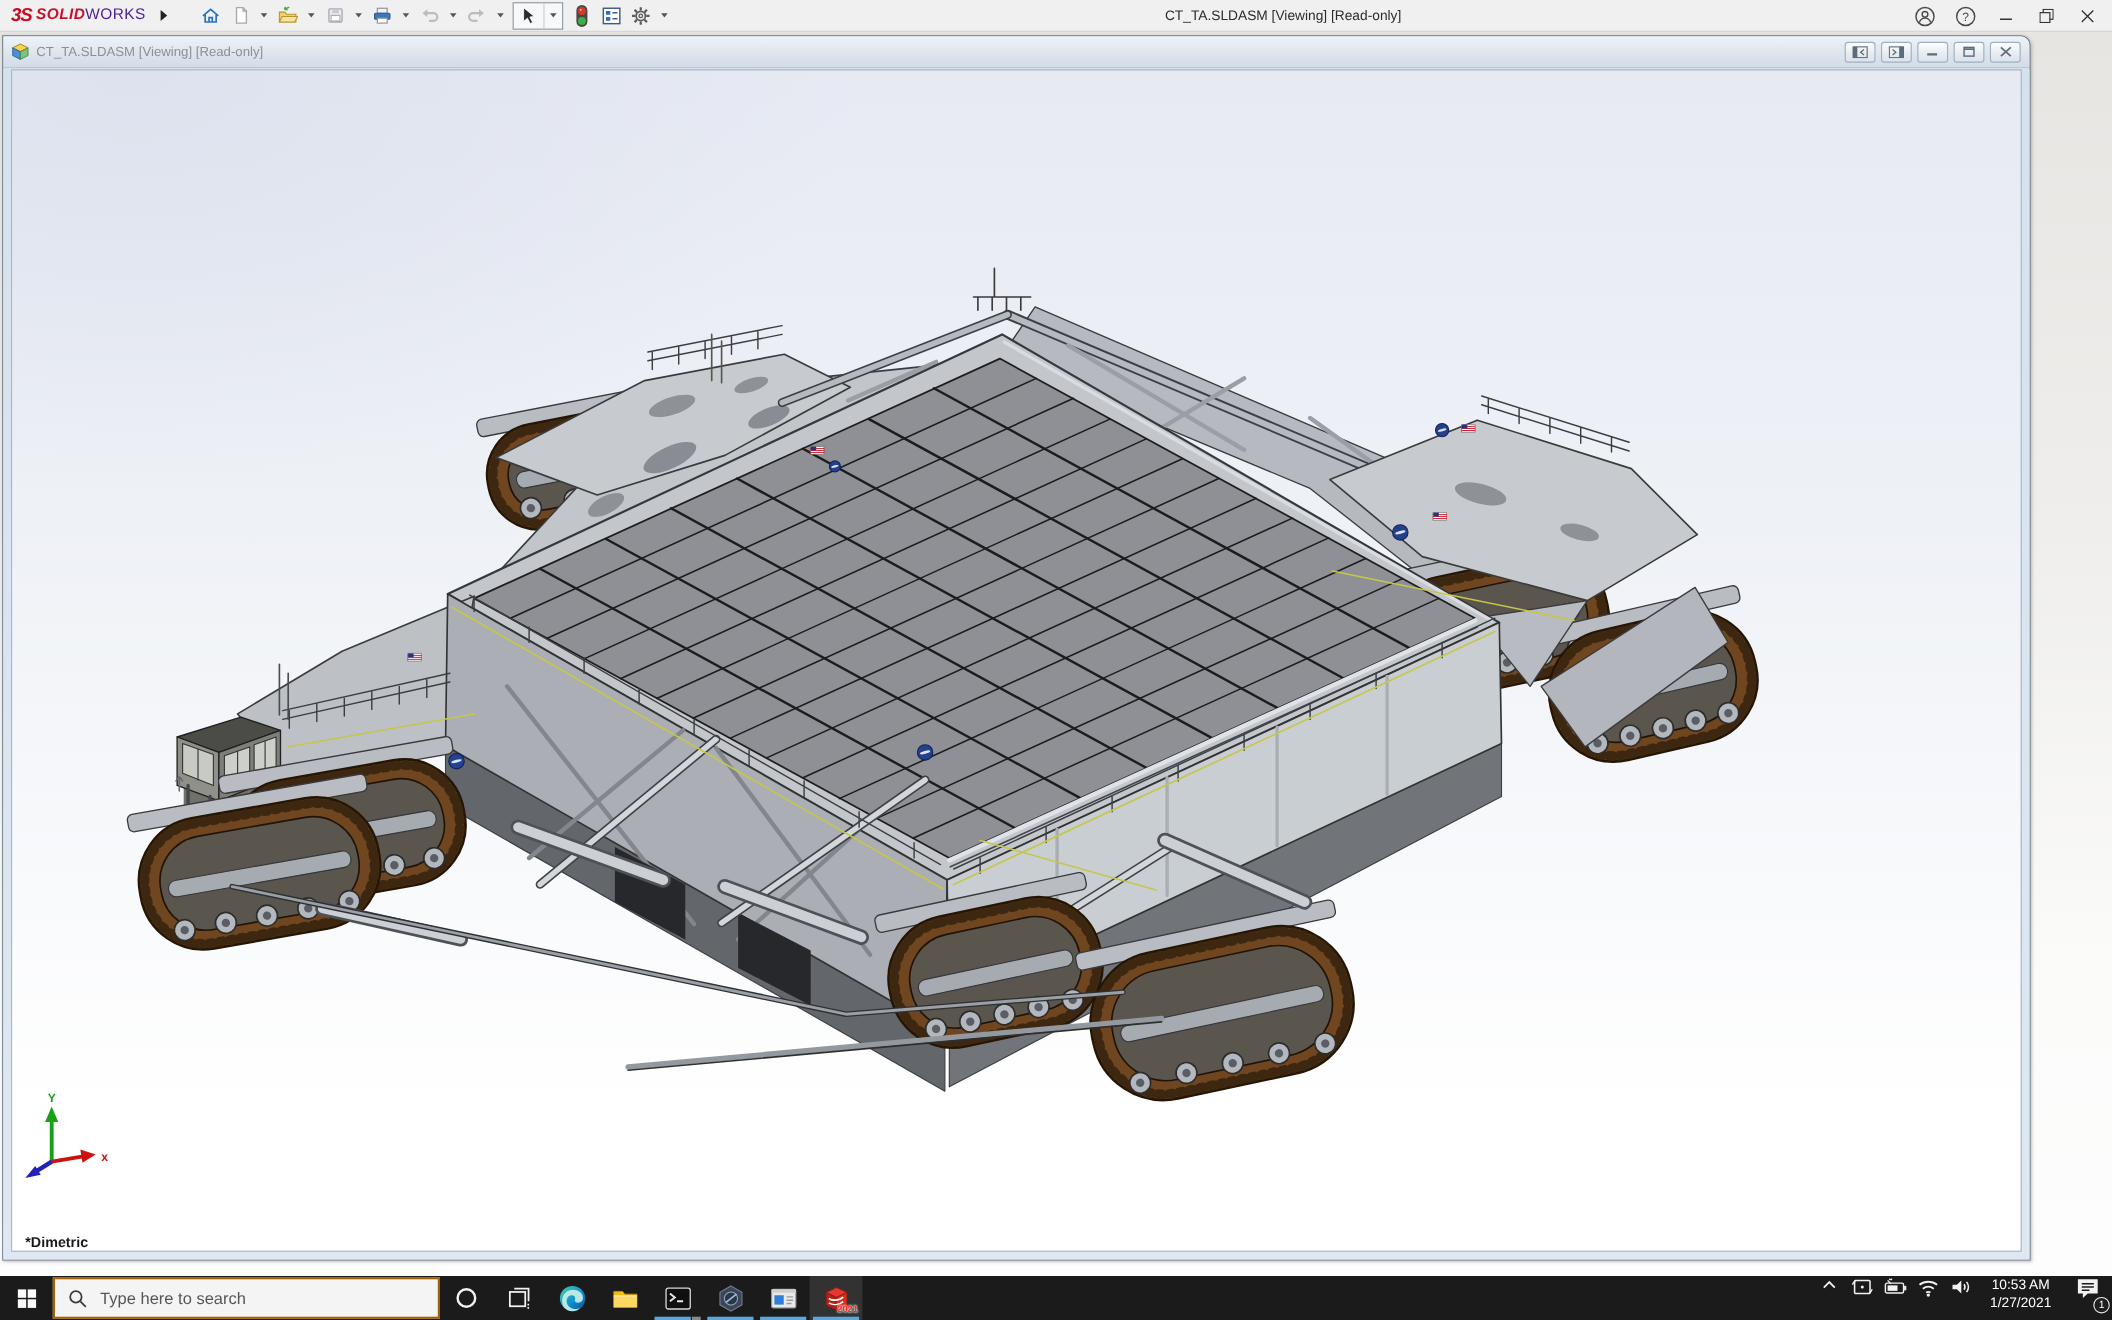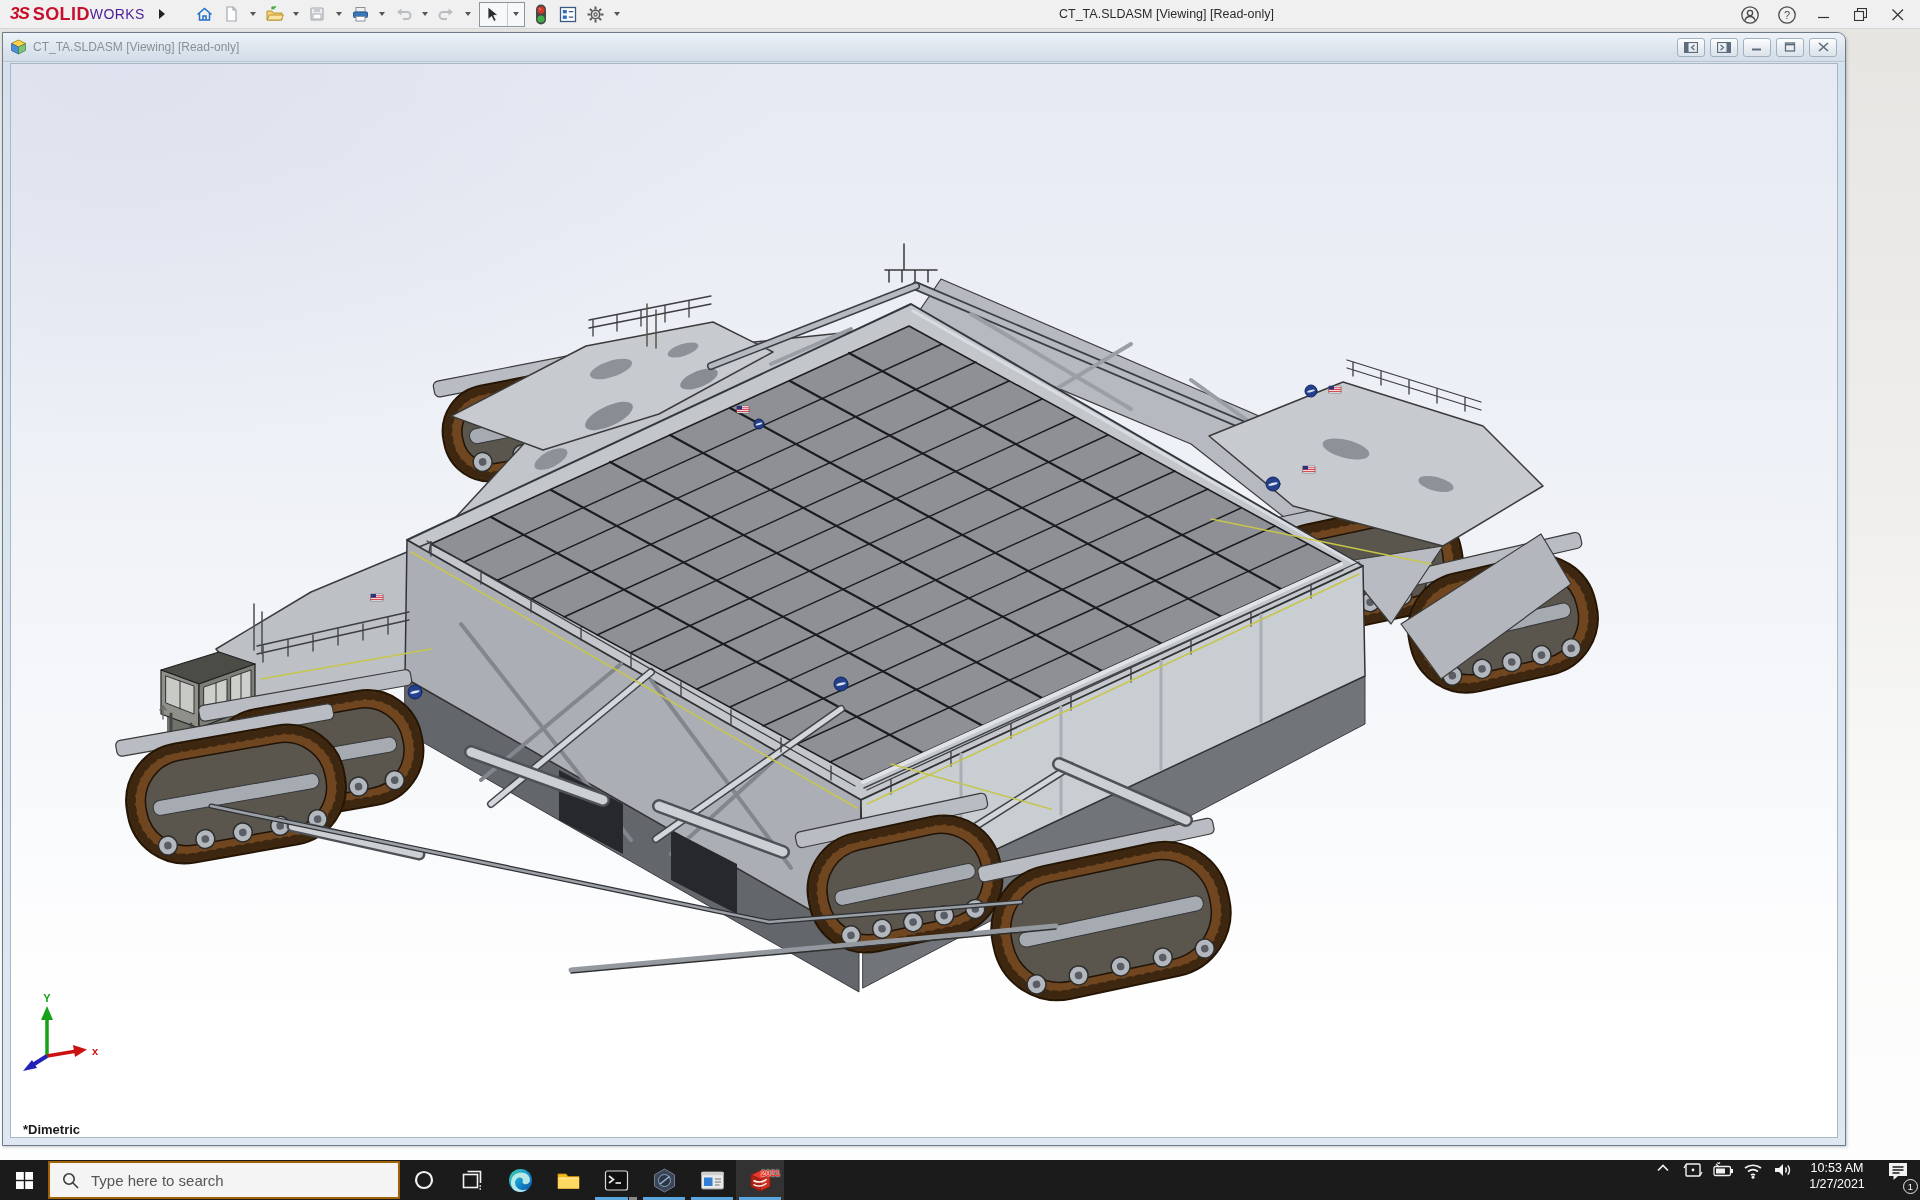--- a/index.html
+++ b/index.html
@@ -8,23 +8,23 @@
     width:1920px; height:1200px; overflow:hidden;
     font-family:"Liberation Sans", sans-serif;
     background:#fff; position:relative;
   }
   
   .titlebar {
     position:absolute; top:0; left:0; width:1920px; height:29px;
     background:#f0f0f0; border-bottom:1px solid #d2d5d9;
     display:flex; align-items:center; z-index:50;
   }
-  .logo { display:flex; align-items:center; margin-left:10px; white-space:nowrap; }
+  .logo { display:flex; align-items:flex-start; margin-left:10px; white-space:nowrap; }
   .logo .mark { color:#ca0b22; font-weight:bold; font-style:italic; font-size:17px; letter-spacing:-1px; margin-right:4px;}
-  .logo .solid { color:#c8102e; font-weight:bold; font-size:18px; letter-spacing:.4px;}
+  .logo .solid { color:#c8102e; font-weight:bold; font-size:14px; letter-spacing:.4px;font-style:italic;}
   .logo .works { color:#4c1d95; font-weight:400; font-size:14px; letter-spacing:.4px;}
   .flyout { width:0; height:0; border-top:5px solid transparent; border-bottom:5px solid transparent; border-left:6px solid #222; margin-left:14px; }
   .toolbar { display:flex; align-items:center; margin-left:26px; }
   .tbtn { width:27px; height:25px; display:flex; align-items:center; justify-content:center; border-radius:2px; }
   .caret { width:0; height:0; border-left:3.5px solid transparent; border-right:3.5px solid transparent; border-top:4px solid #555; margin:0 5px; }
   .selgroup { display:flex; align-items:center; border:1px solid #8d959c; background:#f7f8f9; height:25px; margin:0 3px; }
   .selgroup .sep { width:1px; height:23px; background:#c6cbd0; }
   .app-title { position:absolute; left:1059px; top:0; height:29px; line-height:29px; font-size:12.5px; color:#2b2b2b; white-space:nowrap; }
   .title-controls { position:absolute; right:4px; top:0; height:29px; display:flex; }
   .tc-btn { width:37px; height:29px; display:flex; align-items:center; justify-content:center; }
@@ -74,21 +74,21 @@
   }
   .searchbox input {
     border:none; outline:none; background:transparent; font-size:15px; color:#333;
     font-family:"Liberation Sans", sans-serif; margin-left:10px; width:270px;
   }
   .searchbox input::placeholder { color:#565656; opacity:1; }
   .open-line { position:absolute; bottom:0; left:3px; right:3px; height:3px; background:#5ba7dc; }
   .open-line.part { right:12px; }
   .open-notch { position:absolute; bottom:0; right:3px; width:8px; height:3px; background:#8a8a8a; }
   .tb-btn.active { background:rgba(255,255,255,.10); }
-  .sw-year { position:absolute; right:4px; bottom:22px; font-size:8.5px; font-weight:bold; color:#ff2f23; text-shadow:0 0 2px #fff,0 0 2px #fff; }
+  .sw-year { position:absolute; right:4px; bottom:5px; font-size:8.5px; font-weight:bold; color:#ff2f23; text-shadow:0 0 2px #fff,0 0 2px #fff; }
   .tray { margin-left:auto; display:flex; align-items:center; }
   .tray-btn { width:30px; height:40px; display:flex; align-items:flex-start; justify-content:center; position:relative; }
   .clock { width:78px; text-align:center; color:#fff; font-size:12.5px; line-height:1.3; }
   .action { width:44px; }
   .badge {
     position:absolute; right:2px; bottom:6px; width:15px; height:15px; border-radius:50%;
     background:#1f1f1f; border:1.5px solid #e8e8e8; color:#fff; font-size:9.5px;
     display:flex; align-items:center; justify-content:center;
   }
 </style>

